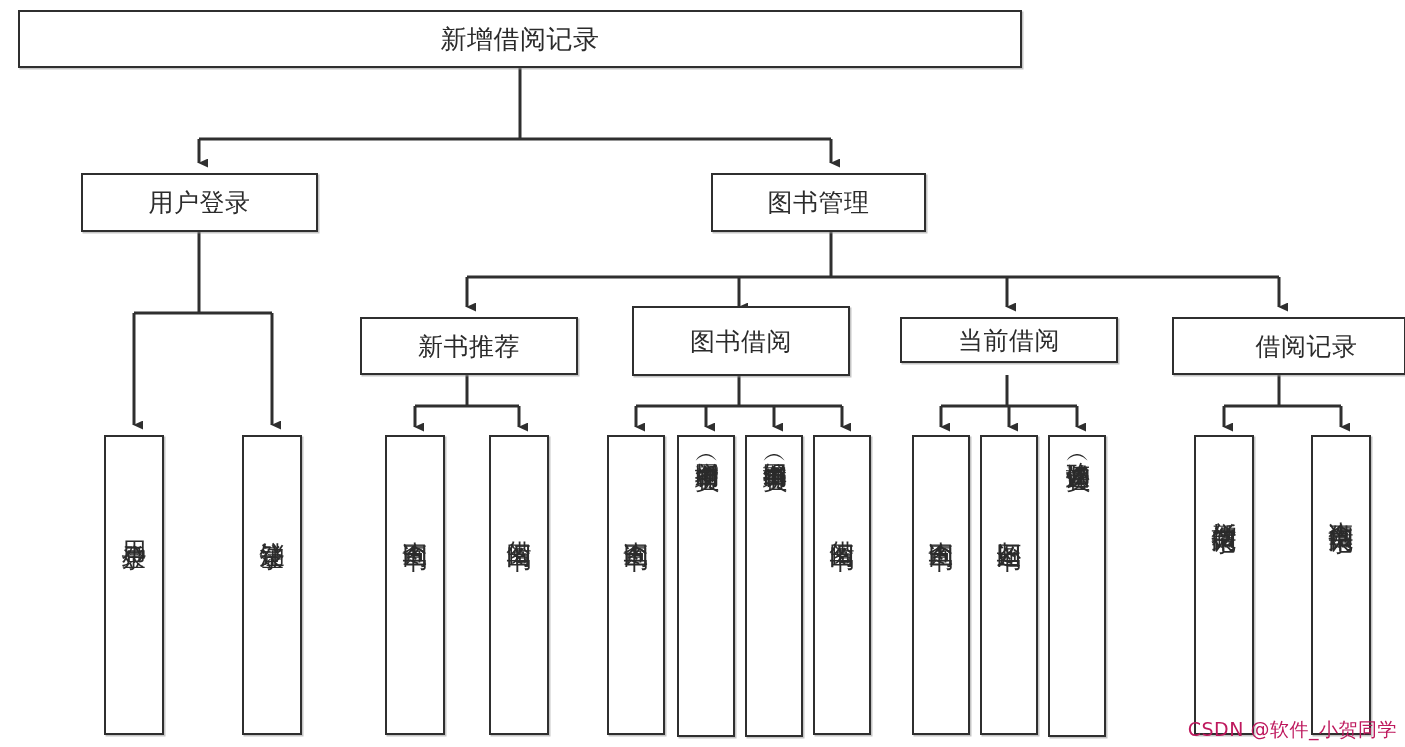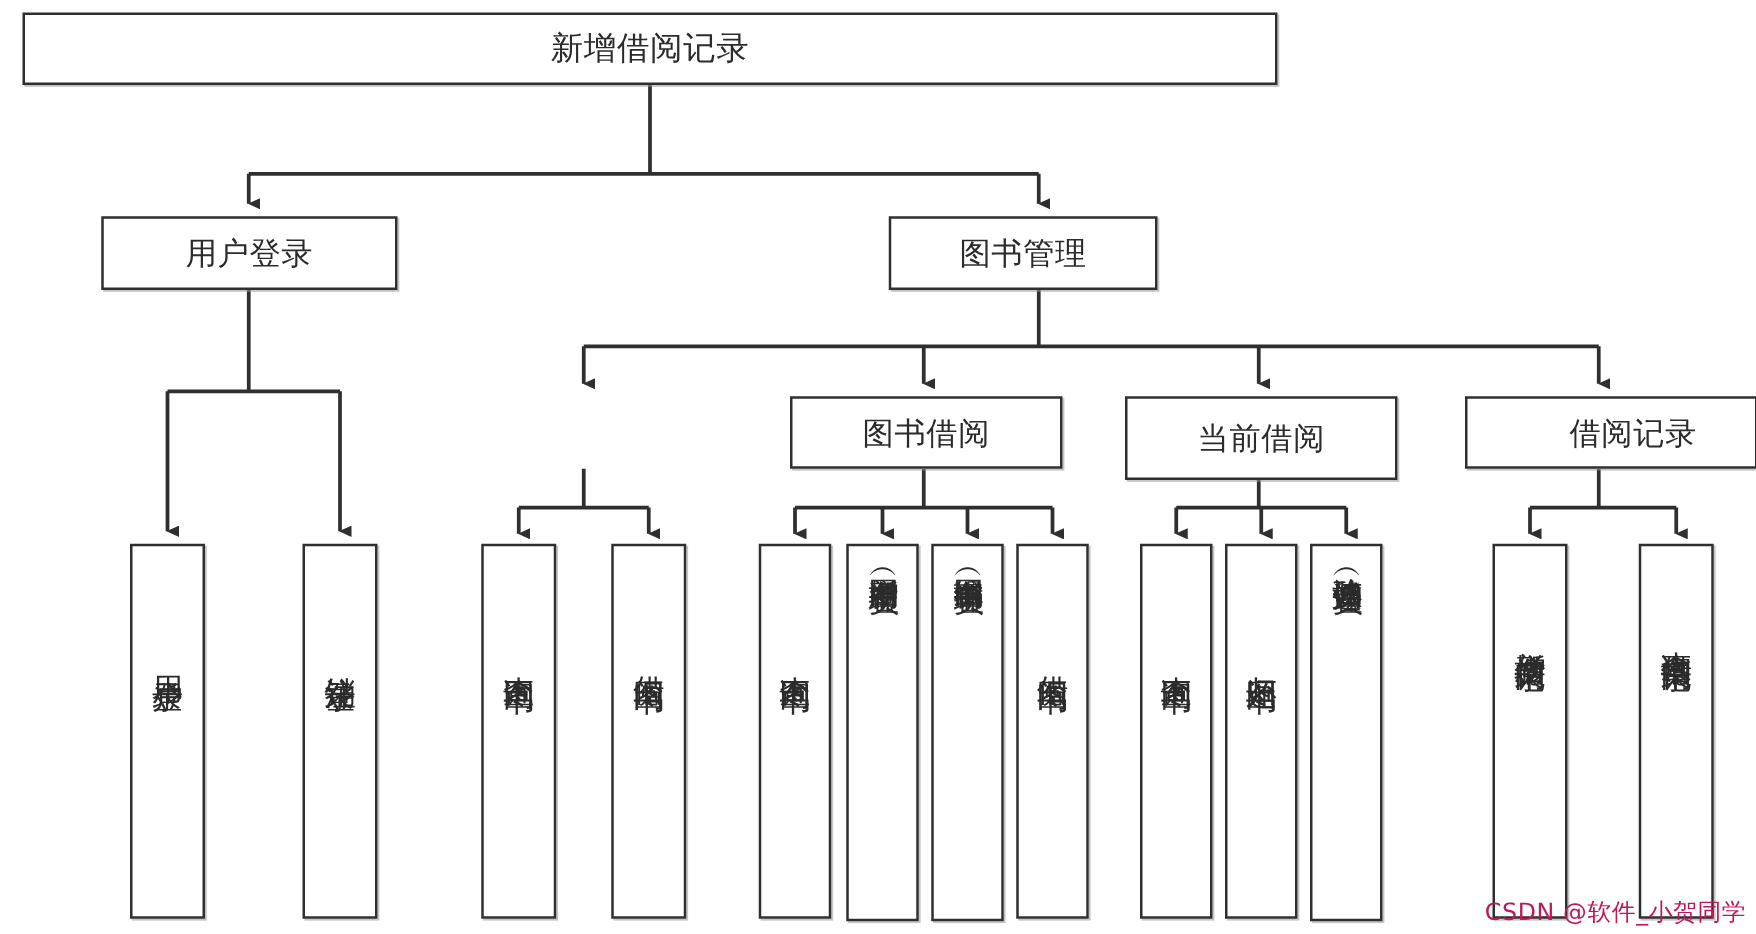--- a/index.html
+++ b/index.html
@@ -124,26 +124,29 @@
   </div>
 
   <div class="node h" style="left:81px;top:173px;width:237px;height:59px;">
     <span class="lbl">用户登录</span>
   </div>
 
   <div class="node h" style="left:711px;top:173px;width:215px;height:59px;">
     <span class="lbl">图书管理</span>
   </div>
 
+  <div class="node h" style="left:360px;top:317px;width:218px;height:58px;">
+    <span class="lbl">新书推荐</span>
+  </div>
 
-  <div class="node h" style="left:632px;top:317px;width:218px;height:58px;text-align:right;">
+  <div class="node h" style="left:632px;top:306px;width:218px;height:70px;text-align:right;">
     <span class="lbl">图书借阅</span>
   </div>
 
-  <div class="node h" style="left:900px;top:317px;width:218px;height:67px;">
+  <div class="node h" style="left:900px;top:317px;width:218px;height:46px;">
     <span class="lbl">当前借阅</span>
   </div>
 
   <div class="node h" style="left:1172px;top:317px;width:234px;height:58px;padding-left:35px;">
     <span class="lbl">借阅记录</span>
   </div>
 
   <div class="node v mid2" style="left:104px;top:435px;width:60px;height:300px;">
     <span class="lbl">用户登录</span>
   </div>

